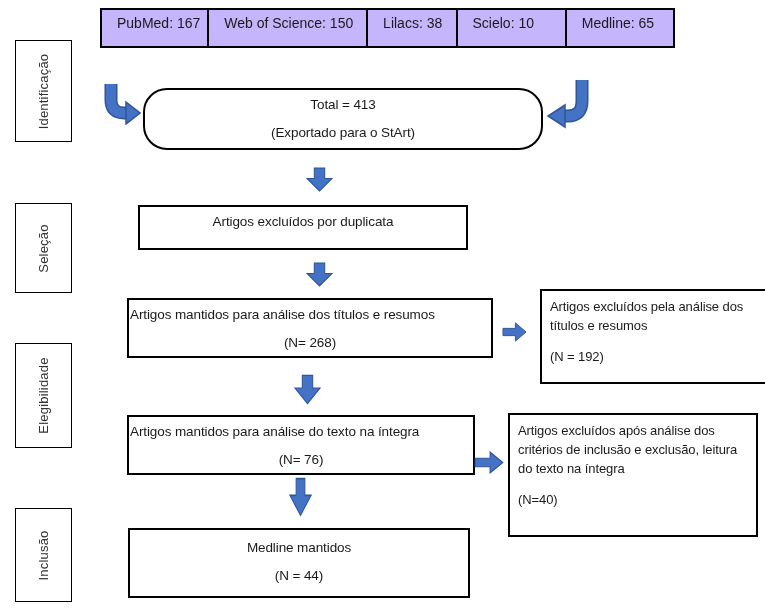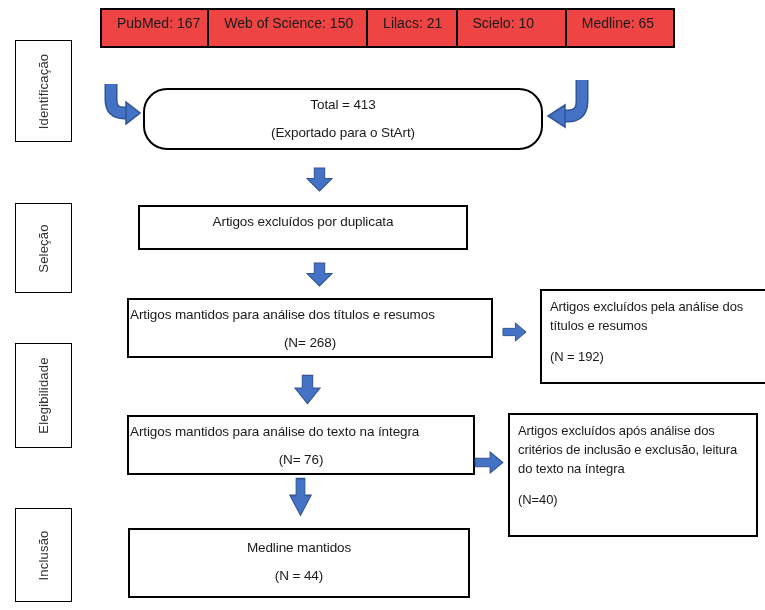--- a/index.html
+++ b/index.html
@@ -3,21 +3,21 @@
 <meta charset="utf-8">
 <style>
   * { margin:0; padding:0; box-sizing:border-box; }
   html,body { background:#ffffff; }
   body { font-family:"Liberation Sans", sans-serif; color:#1a1a1a; }
   .canvas { position:relative; width:765px; height:610px; background:#fff; overflow:hidden; }
 
   .abs { position:absolute; }
 
   
-  .sources { left:100px; top:8px; width:575px; height:40px; border:2px solid #000; display:flex; background:#ef4444; }
+  .sources { left:100px; top:8px; width:575px; height:40px; border:2px solid #000; display:flex; background:#c4b5fd; }
   .source-cell { height:100%; padding:5px 0 0 15px; font-size:14px; border-right:2px solid #000; white-space:nowrap; overflow:hidden; }
   .source-cell:last-child { border-right:none;border-radius:10px; }
 
   
   .stage { border:1px solid #000; background:#fff; display:flex; align-items:center; justify-content:center; }
   .stage span { transform:rotate(-90deg); white-space:nowrap; font-size:13px; letter-spacing:.2px; color:#333; }
 
   
   .fbox { border:2px solid #000; background:#fff; font-size:13.5px; letter-spacing:-0.1px; }
   .fbox .l1 { padding-top:7px; }
@@ -32,21 +32,21 @@
   svg { display:block; }
 </style>
 </head>
 <body>
 
 <div class="canvas">
 
   <div class="abs sources">
     <div class="source-cell" style="width:108px">PubMed: 167</div>
     <div class="source-cell" style="width:160px">Web of Science: 150</div>
-    <div class="source-cell" style="width:90px">Lilacs: 21</div>
+    <div class="source-cell" style="width:90px">Lilacs: 38</div>
     <div class="source-cell" style="width:110px">Scielo: 10</div>
     <div class="source-cell" style="width:107px">Medline: 65</div>
   </div>
 
   <div class="abs stage" style="left:15px; top:40px;  width:57px; height:102px;">
     <span>Identificação</span>
   </div>
   <div class="abs stage" style="left:15px; top:203px; width:57px; height:90px;">
     <span>Seleção</span>
   </div>

